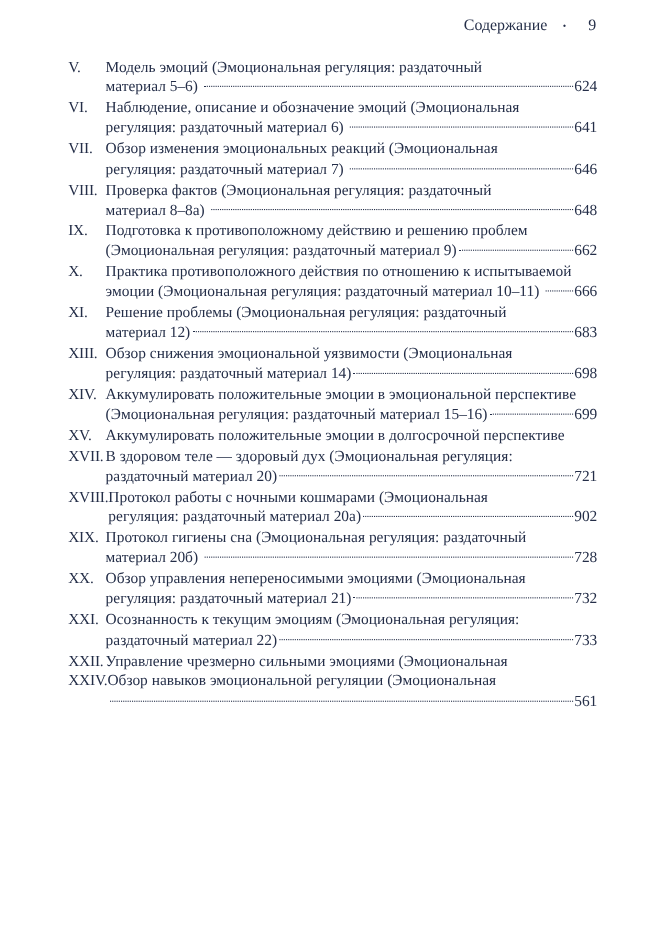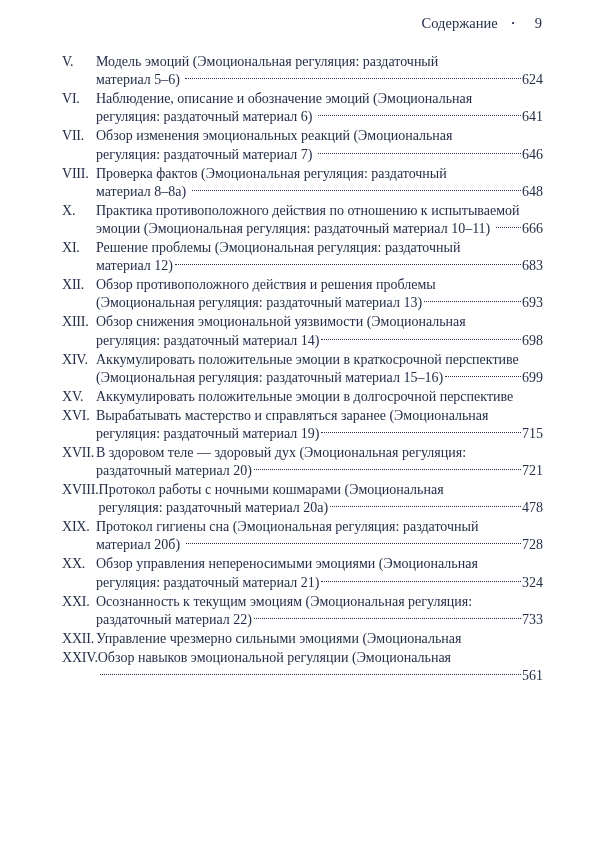--- a/index.html
+++ b/index.html
@@ -105,20 +105,31 @@
         <span class="body">
           <span class="l1">Проверка фактов (Эмоциональная регуляция: раздаточный</span>
           <span class="l2">
             <span class="l2text">материал 8–8а) </span>
             <span class="leader"></span>
             <span class="pagenum">648</span>
           </span>
         </span>
       </div>
 
+      <div class="entry">
+        <span class="num">IX.</span>
+        <span class="body">
+          <span class="l1">Подготовка к противоположному действию и решению проблем</span>
+          <span class="l2">
+            <span class="l2text">(Эмоциональная регуляция: раздаточный материал 9)</span>
+            <span class="leader"></span>
+            <span class="pagenum">662</span>
+          </span>
+        </span>
+      </div>
 
       <div class="entry">
         <span class="num">X.</span>
         <span class="body">
           <span class="l1">Практика противоположного действия по отношению к испытываемой</span>
           <span class="l2">
             <span class="l2text">эмоции (Эмоциональная регуляция: раздаточный материал 10–11) </span>
             <span class="leader"></span>
             <span class="pagenum">666</span>
           </span>
@@ -130,95 +141,73 @@
         <span class="body">
           <span class="l1">Решение проблемы (Эмоциональная регуляция: раздаточный</span>
           <span class="l2">
             <span class="l2text">материал 12)</span>
             <span class="leader"></span>
             <span class="pagenum">683</span>
           </span>
         </span>
       </div>
 
-      <div class="entry">
-        <span class="num">XII.</span>
-        <span class="body">
-          <span class="l1">Обзор противоположного действия и решения проблемы</span>
-          <span class="l2">
-            <span class="l2text">(Эмоциональная регуляция: раздаточный материал 13)</span>
-            <span class="leader"></span>
-            <span class="pagenum">693</span>
-          </span>
-        </span>
-      </div>
 
       <div class="entry">
         <span class="num">XIII.</span>
         <span class="body">
           <span class="l1">Обзор снижения эмоциональной уязвимости (Эмоциональная</span>
           <span class="l2">
             <span class="l2text">регуляция: раздаточный материал 14)</span>
             <span class="leader"></span>
             <span class="pagenum">698</span>
           </span>
         </span>
       </div>
 
       <div class="entry">
         <span class="num">XIV.</span>
         <span class="body">
-          <span class="l1">Аккумулировать положительные эмоции в краткосрочной перспективе</span>
+          <span class="l1">Аккумулировать положительные эмоции в эмоциональной перспективе</span>
           <span class="l2">
             <span class="l2text">(Эмоциональная регуляция: раздаточный материал 15–16)</span>
             <span class="leader"></span>
             <span class="pagenum">699</span>
           </span>
         </span>
       </div>
 
       <div class="entry">
         <span class="num">XV.</span>
         <span class="body">
           <span class="l1">Аккумулировать положительные эмоции в долгосрочной перспективе</span>
         </span>
       </div>
 
-      <div class="entry">
-        <span class="num">XVI.</span>
-        <span class="body">
-          <span class="l1">Вырабатывать мастерство и справляться заранее (Эмоциональная</span>
-          <span class="l2">
-            <span class="l2text">регуляция: раздаточный материал 19)</span>
-            <span class="leader"></span>
-            <span class="pagenum">715</span>
-          </span>
-        </span>
-      </div>
 
       <div class="entry">
         <span class="num">XVII.</span>
         <span class="body">
           <span class="l1">В здоровом теле — здоровый дух (Эмоциональная регуляция:</span>
           <span class="l2">
             <span class="l2text">раздаточный материал 20)</span>
             <span class="leader"></span>
             <span class="pagenum">721</span>
           </span>
         </span>
       </div>
 
       <div class="entry">
         <span class="num">XVIII.</span>
         <span class="body">
           <span class="l1">Протокол работы с ночными кошмарами (Эмоциональная</span>
           <span class="l2">
             <span class="l2text">регуляция: раздаточный материал 20а)</span>
             <span class="leader"></span>
-            <span class="pagenum">478</span>
+            <span class="pagenum">902</span>
           </span>
         </span>
       </div>
 
       <div class="entry">
         <span class="num">XIX.</span>
         <span class="body">
           <span class="l1">Протокол гигиены сна (Эмоциональная регуляция: раздаточный</span>
           <span class="l2">
             <span class="l2text">материал 20б) </span>
@@ -228,21 +217,21 @@
         </span>
       </div>
 
       <div class="entry">
         <span class="num">XX.</span>
         <span class="body">
           <span class="l1">Обзор управления непереносимыми эмоциями (Эмоциональная</span>
           <span class="l2">
             <span class="l2text">регуляция: раздаточный материал 21)</span>
             <span class="leader"></span>
-            <span class="pagenum">324</span>
+            <span class="pagenum">732</span>
           </span>
         </span>
       </div>
 
       <div class="entry">
         <span class="num">XXI.</span>
         <span class="body">
           <span class="l1">Осознанность к текущим эмоциям (Эмоциональная регуляция:</span>
           <span class="l2">
             <span class="l2text">раздаточный материал 22)</span>

